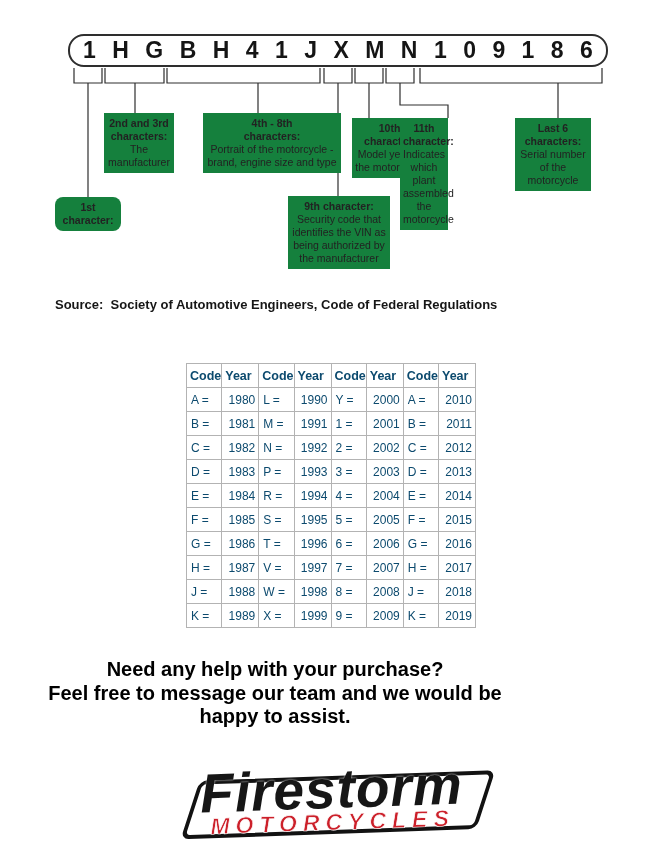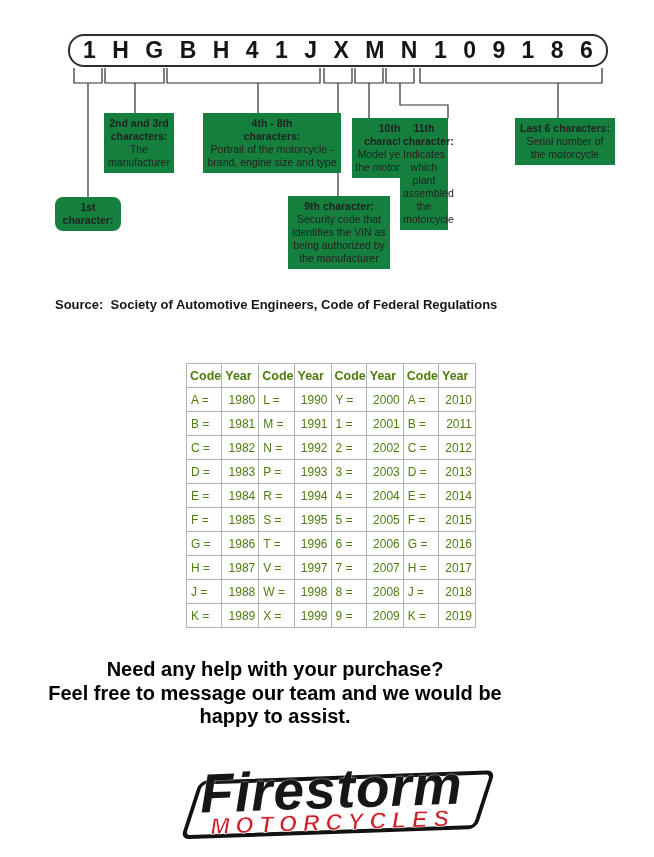--- a/index.html
+++ b/index.html
@@ -24,27 +24,27 @@
     padding:4px 3px;text-align:center;font-size:10.5px;line-height:13px;color:#222;
   }
   .callout-title{font-weight:bold;}
   .pos-first{left:55px;top:197px;width:66px;border-radius:8px;}
   .pos-second-third{left:104px;top:113px;width:70px;}
   .pos-fourth-eighth{left:203px;top:113px;width:138px;}
   .pos-fourth-eighth .callout-title{max-width:72px;margin:0 auto;}
   .pos-ninth{left:288px;top:196px;width:102px;}
   .pos-tenth{left:352px;top:118px;width:75px;}
   .pos-eleventh{left:400px;top:118px;width:48px;}
-  .pos-last6{left:515px;top:118px;width:100px;}
+  .pos-last6{left:515px;top:118px;width:76px;}
 
   .source-note{position:absolute;left:55px;top:297px;font-size:13px;color:#161616;white-space:pre;font-weight:bold;}
 
   
   .table-wrap{position:absolute;left:186px;top:363px;}
-  table.year-table{border-collapse:collapse;font-size:12px;color:#4d7c0f;}
+  table.year-table{border-collapse:collapse;font-size:12px;color:#0c4a6e;}
   .year-table th,.year-table td{border:1px solid #b3b3b3;height:23px;padding:0;background:#fff;}
   .year-table th{font-weight:bold;text-align:left;padding-left:3px;font-size:12.5px;}
   .year-table td.code-cell{text-align:left;padding-left:4px;}
   .year-table col.c-code{width:34px;}
   .year-table col.c-year{width:37px;}
   .year-table td.year-cell{text-align:right;padding-right:3px;}
 
   
   .help-text{position:absolute;left:0;top:658px;width:550px;text-align:center;
     font-size:20px;line-height:23.5px;font-weight:bold;color:#000;}

